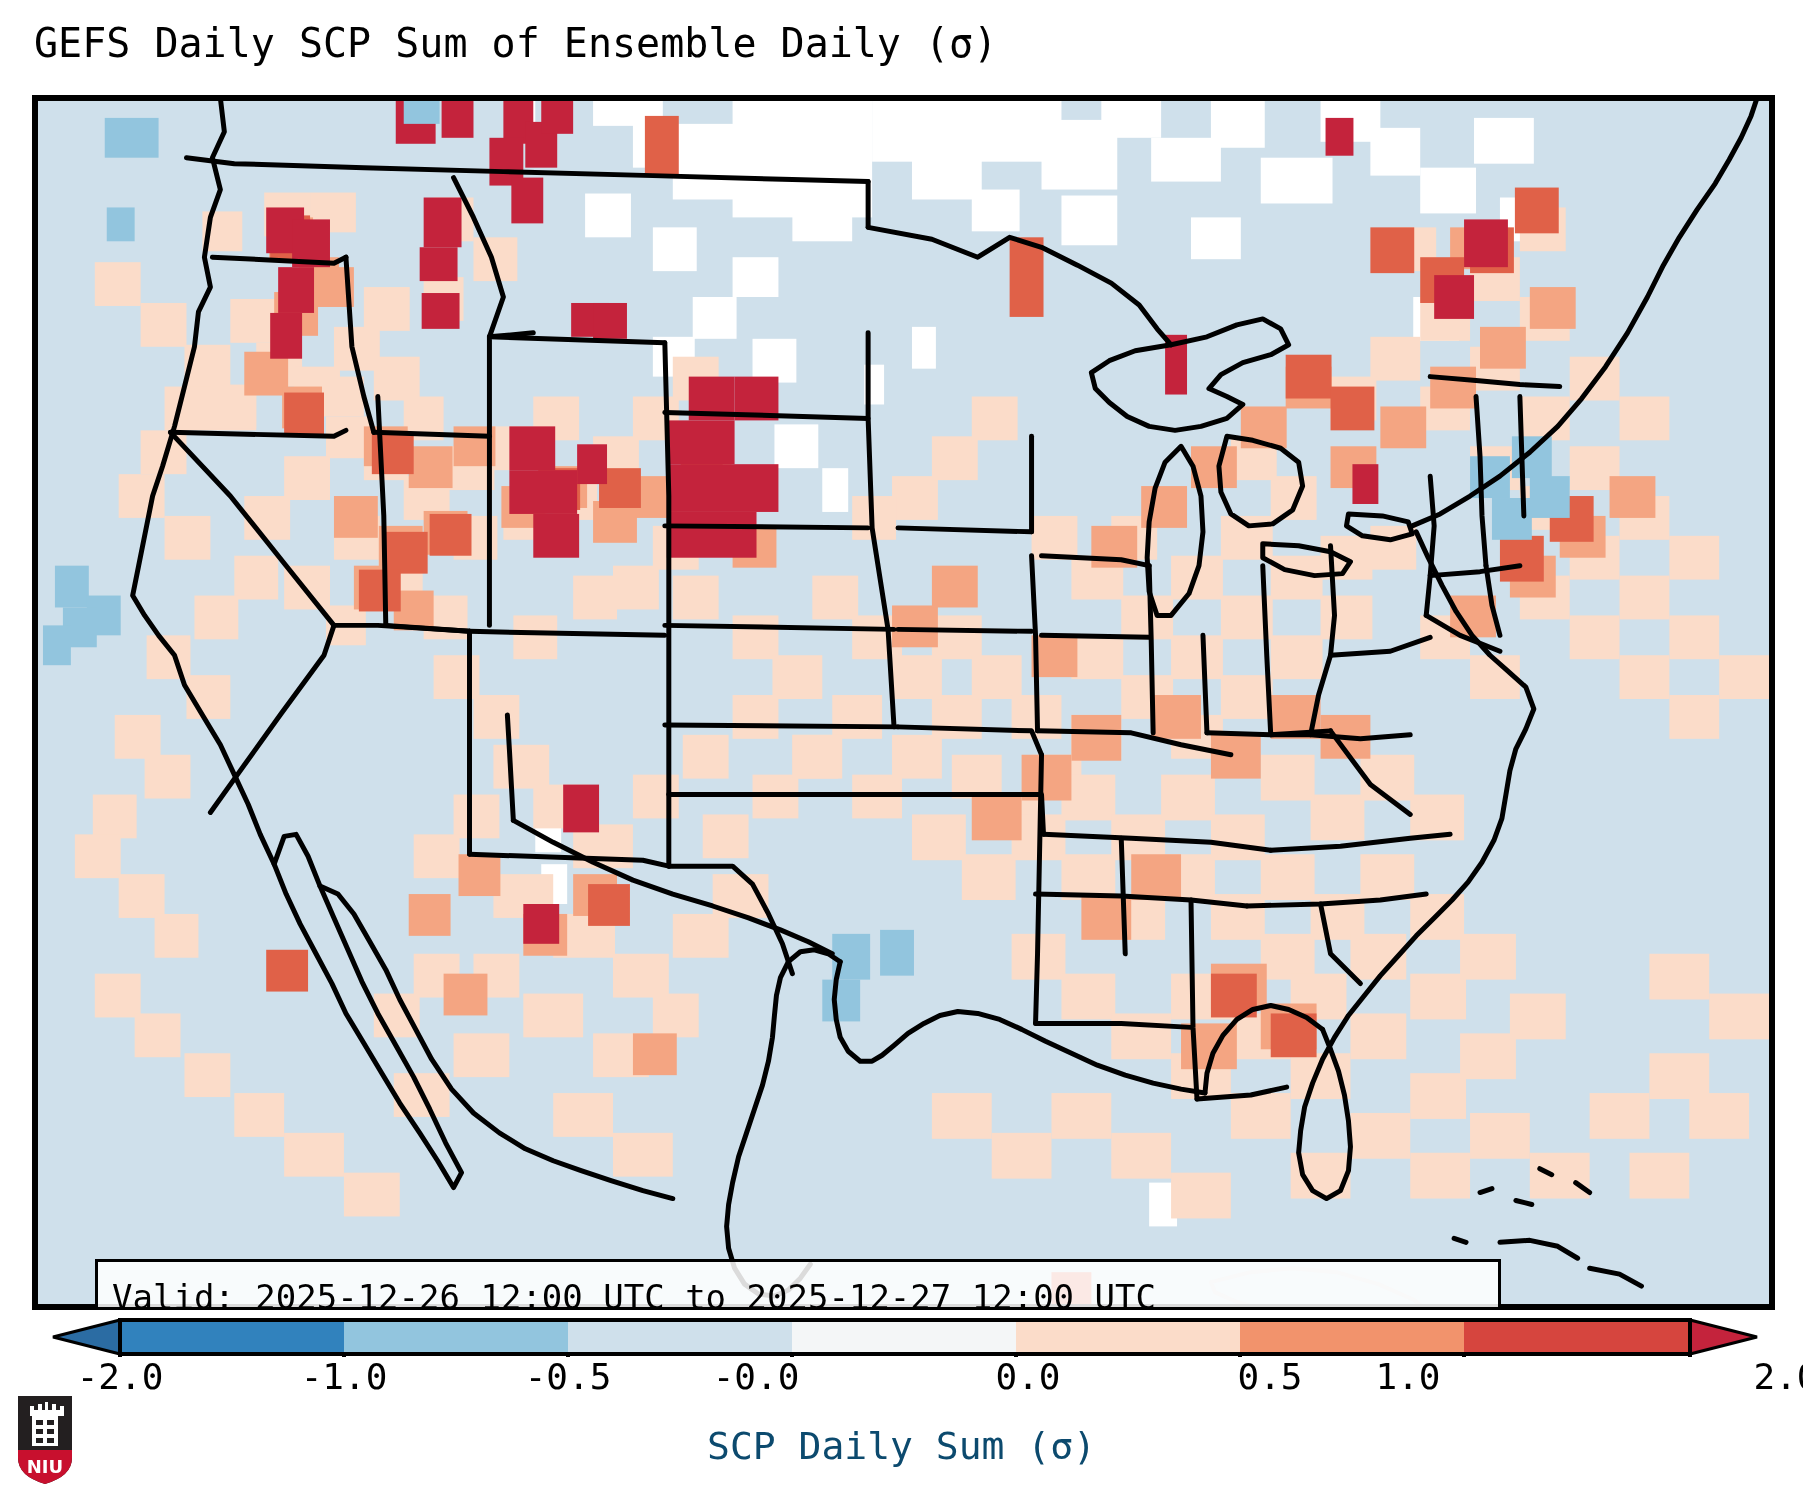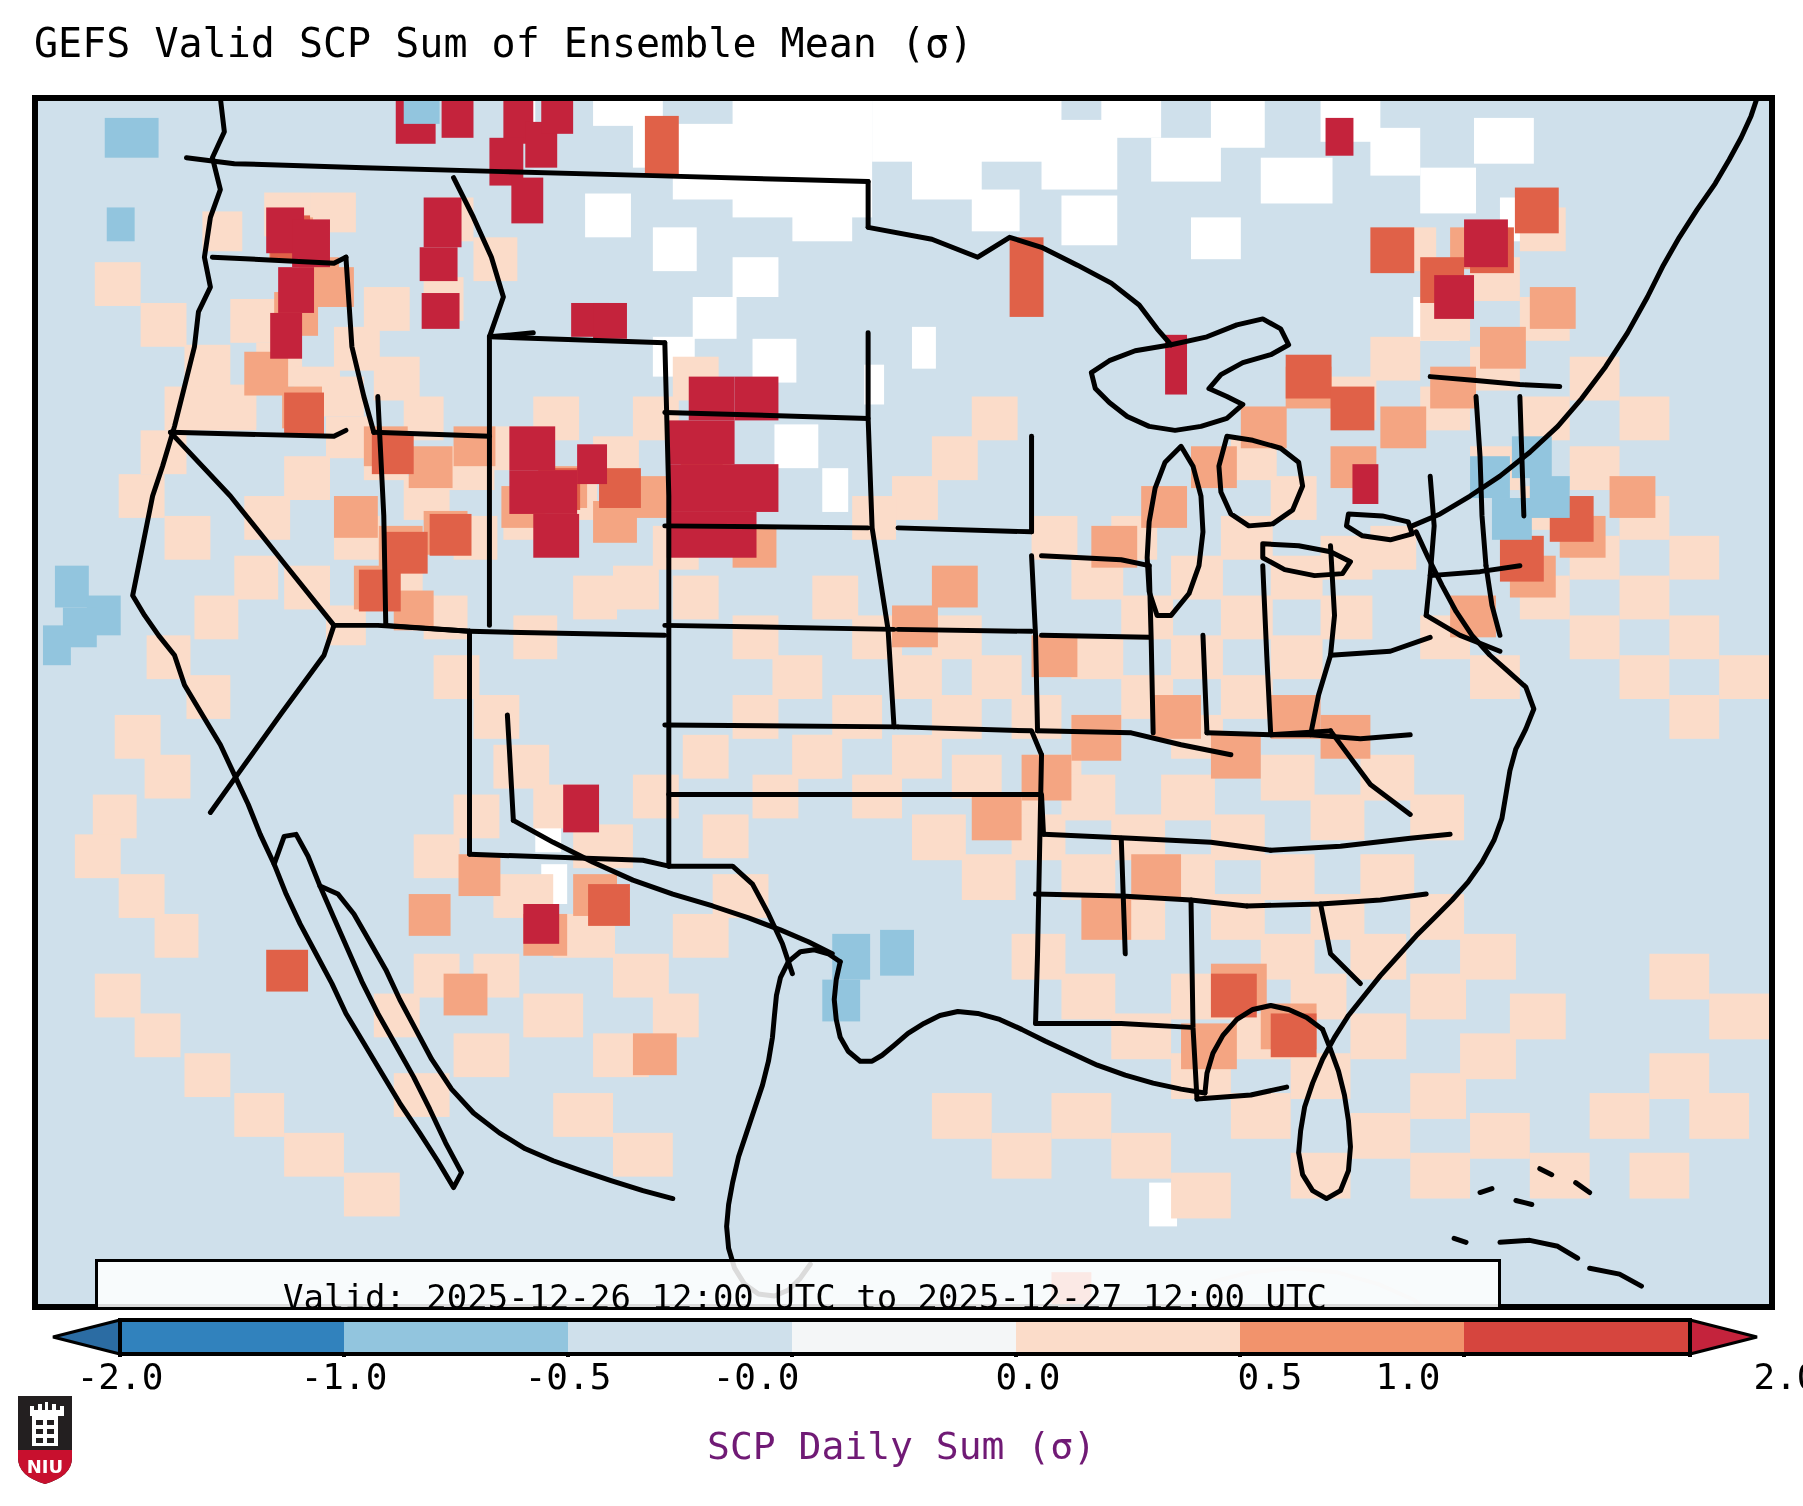--- a/index.html
+++ b/index.html
@@ -20,42 +20,42 @@
   }
   #map-svg{position:absolute;left:0;top:0;width:100%;height:100%;display:block;}
 
   #infobox{
     position:absolute; left:60px; top:1161px;
     width:1406px; height:114px;
     background:rgba(255,255,255,0.86);
     border:3px solid #000; box-sizing:border-box;
     padding:12px 0 0 14px;
   }
-  #infobox div{font-size:34px;line-height:46px;color:#000;white-space:pre;text-align:center;}
+  #infobox div{font-size:34px;line-height:46px;color:#000;white-space:pre;}
 
   #cbar-wrap{position:absolute;left:0;top:1317px;width:1803px;height:40px;}
   #cbar-svg{display:block;}
 
   #ticklabels{position:absolute;left:0;top:1356px;width:1798px;height:46px;}
   #ticklabels span{
     position:absolute; top:0; font-size:36px; color:#000;
     transform:translateX(-50%); white-space:nowrap;
   }
 
   #cbar-label{
     position:absolute; left:0; top:1424px; width:1803px;
-    text-align:center; font-size:38px; color:#701a75;
+    text-align:center; font-size:38px; color:#0c4a6e;
   }
 
   #niu-logo{position:absolute;left:14px;top:1392px;width:62px;height:94px;}
 </style>
 </head>
 <body>
 
-<div id="title">GEFS Valid SCP Sum of Ensemble Mean (σ)</div>
+<div id="title">GEFS Daily SCP Sum of Ensemble Daily (σ)</div>
 
 <div id="map-frame">
 <svg id="map-svg" viewBox="0 0 1743 1215" preserveAspectRatio="none">
   <defs>
     <clipPath id="frameclip">
           <rect x="0" y="0" width="1743" height="1215"></rect>
         </clipPath>
   </defs>
   <g clip-path="url(#frameclip)">
 

